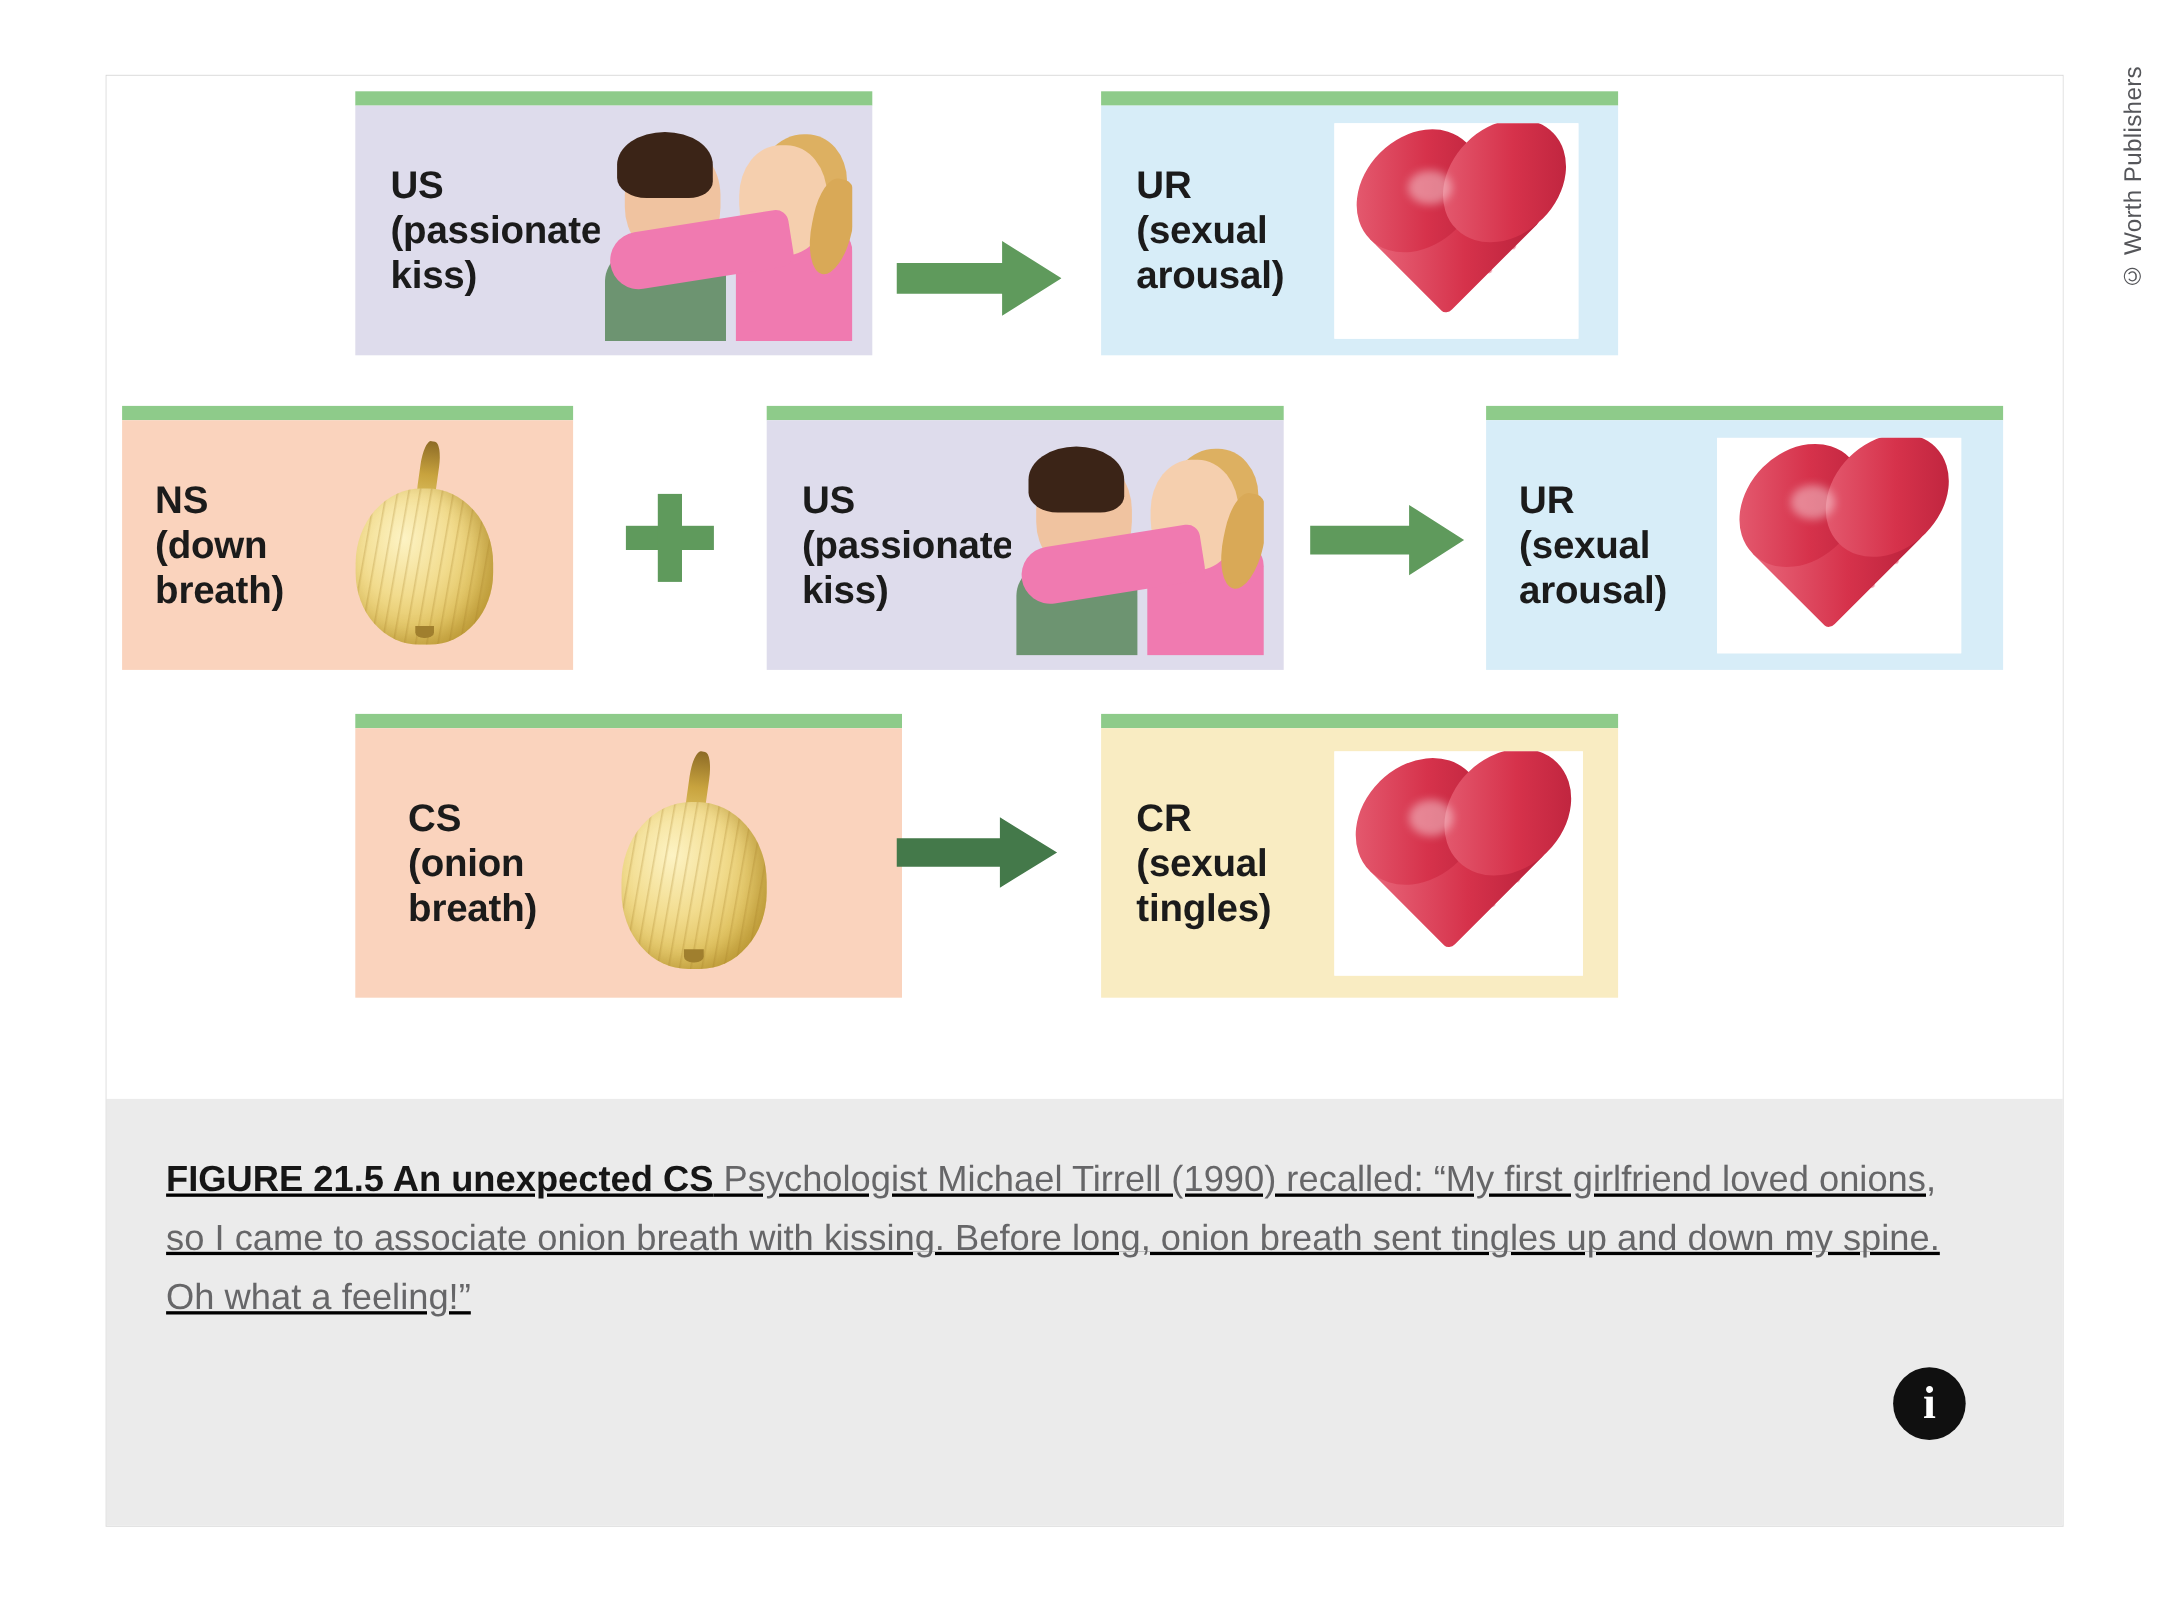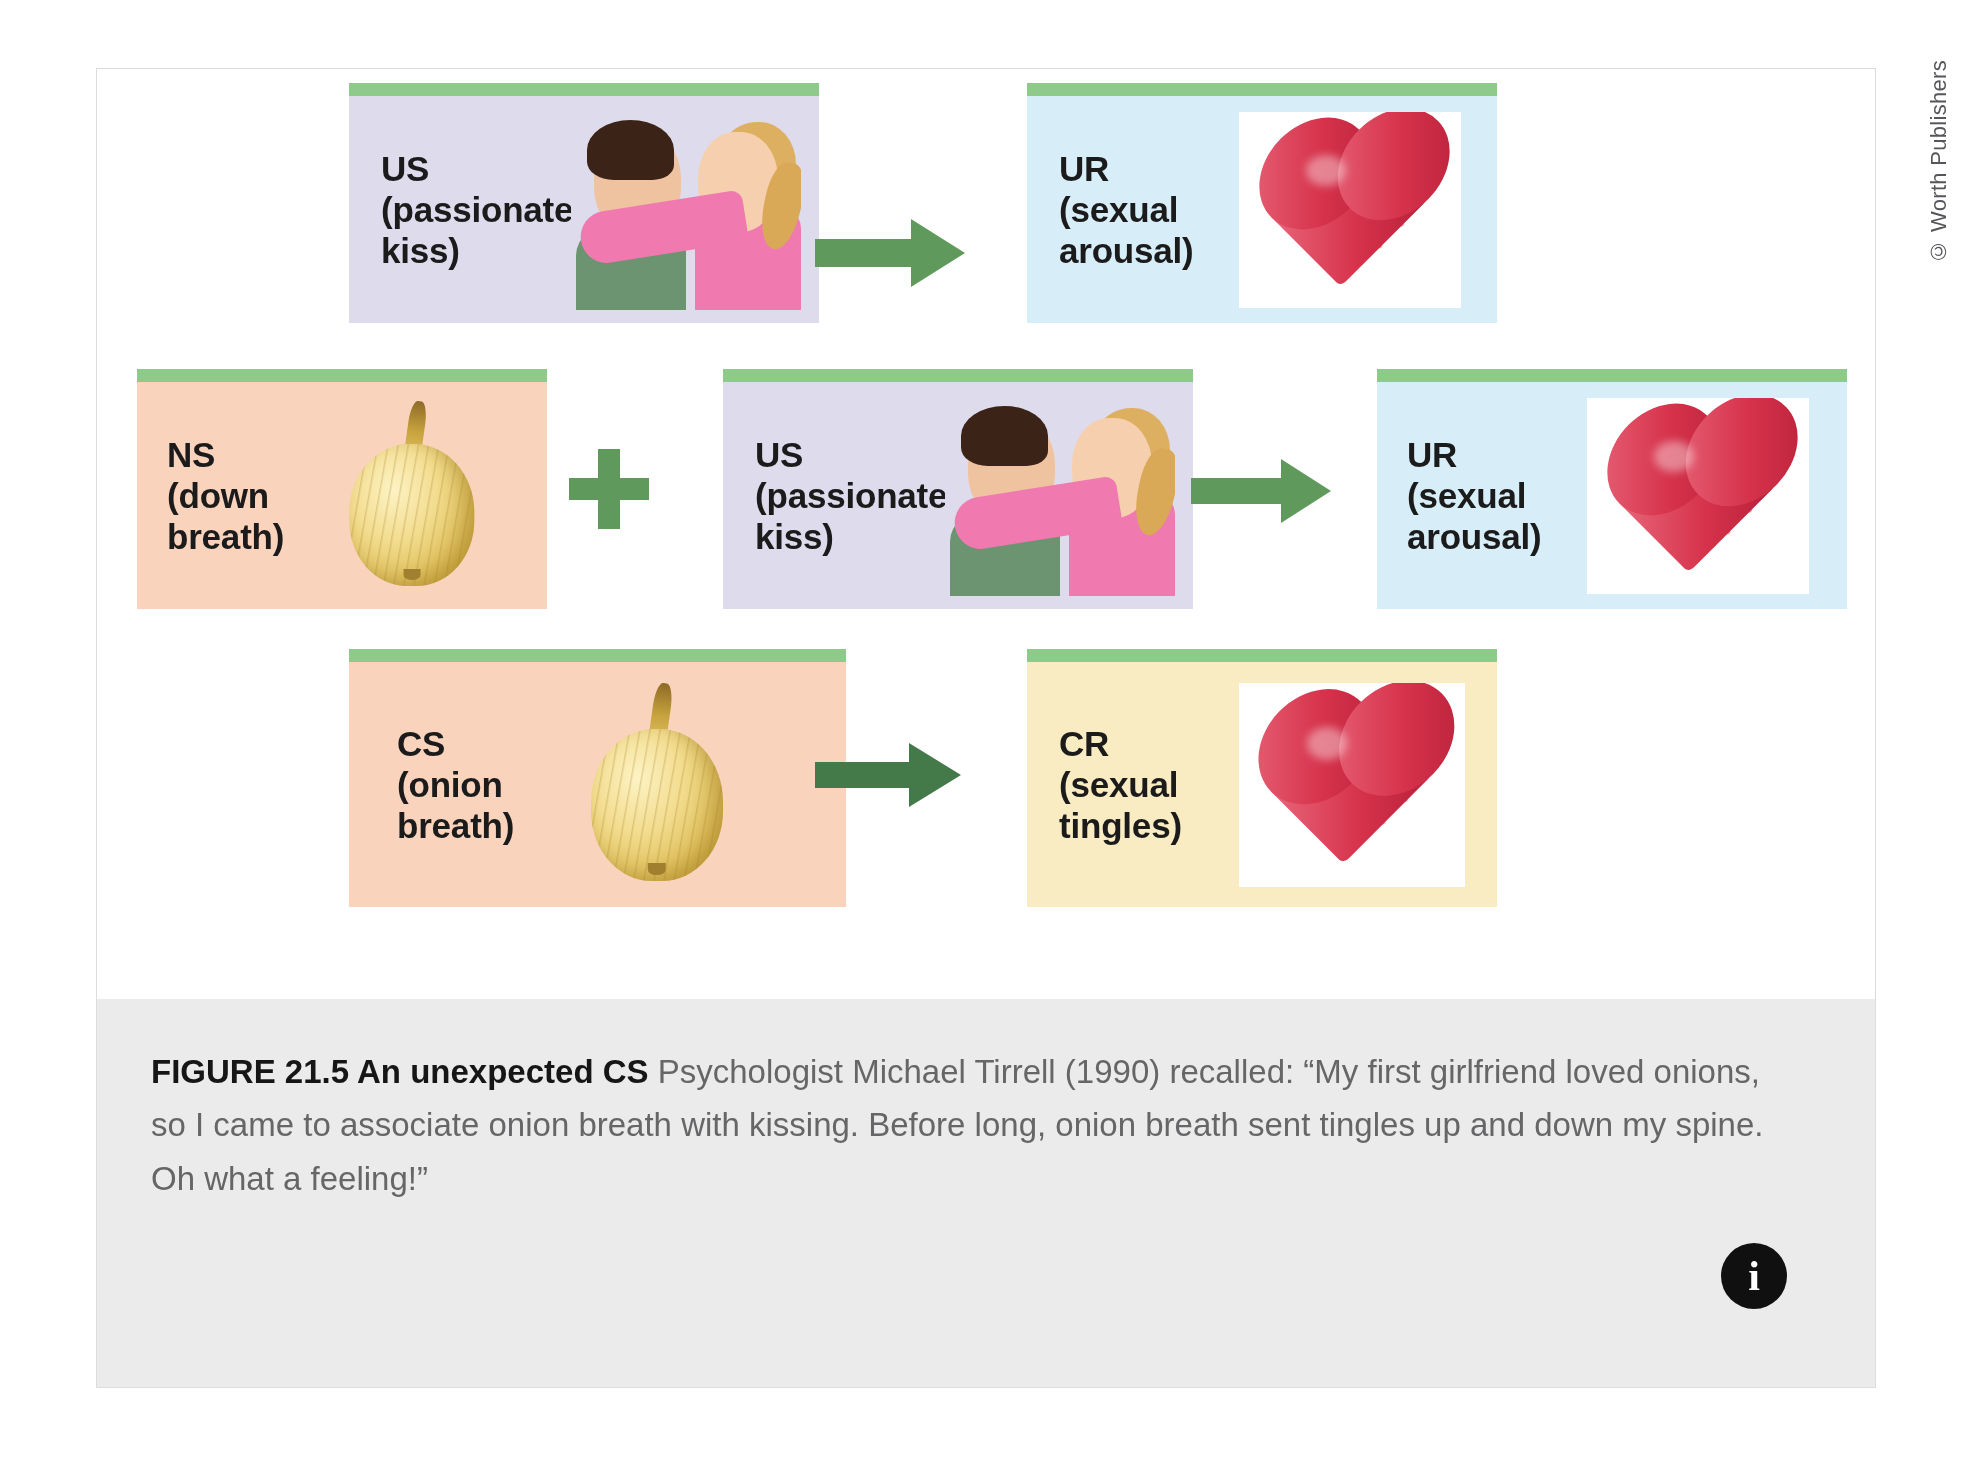--- a/index.html
+++ b/index.html
@@ -34,21 +34,20 @@
     width: 1778px;
     height: 930px;
     background: #ffffff;
     overflow: hidden;
   }
 
   
   .panel {
     position: absolute;
     box-sizing: border-box;
-    margin-left: 26px;
   }
   .panel-topbar {
     position: absolute;
     left: 0;
     top: 0;
     width: 100%;
     height: 13px;
     background: #8ecb8a;
   }
   .panel-body {
@@ -310,20 +309,21 @@
   
   #caption-band {
     position: absolute;
     left: 0;
     top: 930px;
     width: 1778px;
     height: 388px;
     background: #ebebeb;
     box-sizing: border-box;
     padding: 46px 54px 0 54px;
+    text-decoration: underline;
   }
   #caption-text {
     font-size: 33px;
     line-height: 1.62;
     color: #666668;
     font-family: "Liberation Sans", sans-serif;
     max-width: 1640px;
   }
   #caption-text .lead {
     color: #161616;

